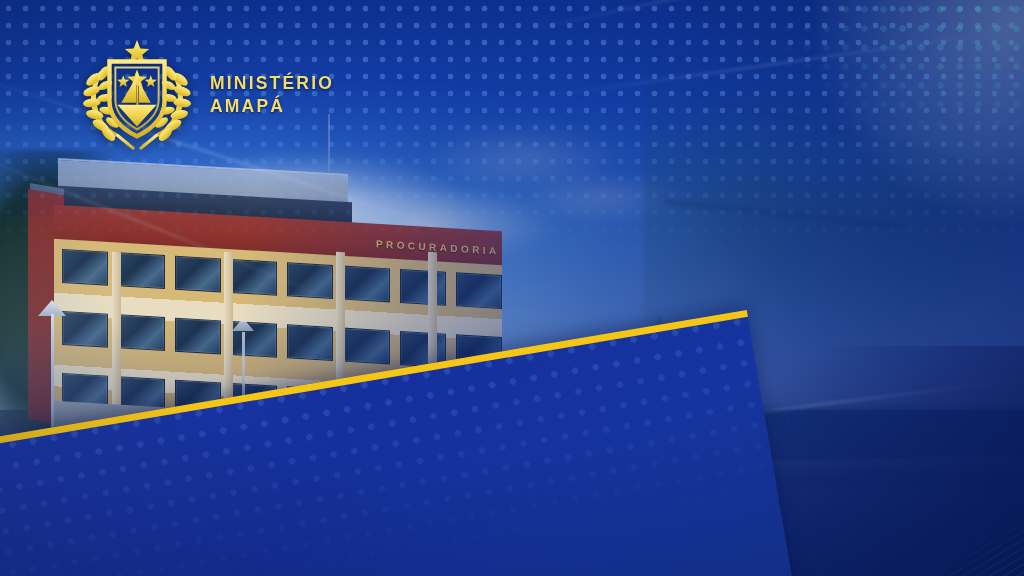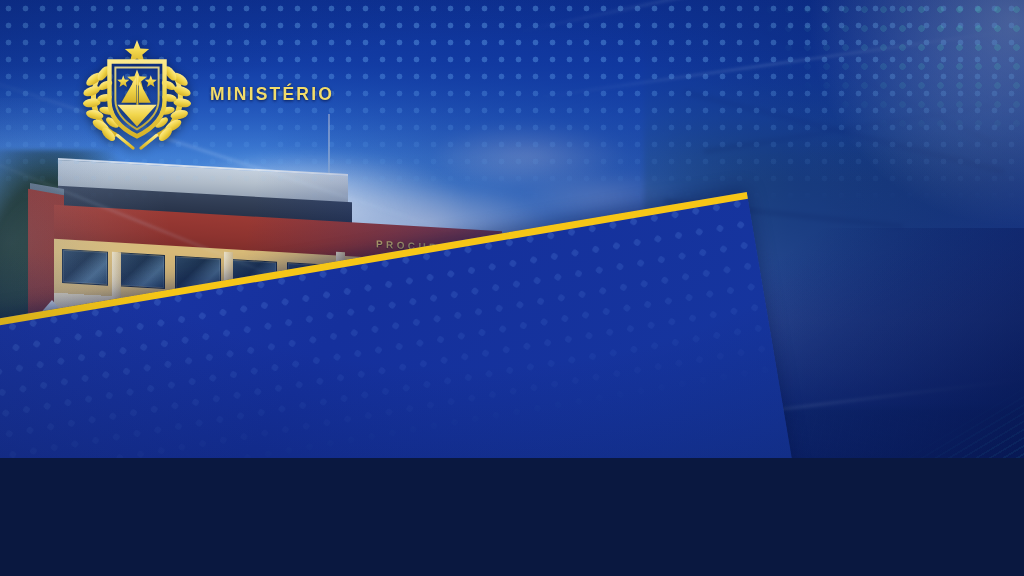--- a/index.html
+++ b/index.html
@@ -7,21 +7,21 @@
     padding: 0;
     background: #0a1840;
   }
   body {
     font-family: "Liberation Sans", sans-serif;
   }
 
   #banner {
     position: relative;
     width: 1024px;
-    height: 458px;
+    height: 576px;
     overflow: hidden;
     background: #123a8a;
   }
 
   
 
   .layer { position: absolute; inset: 0; }
 
   
   .sky {
@@ -686,17 +686,18 @@
 
       <path d="M59 42 L59 68 L44 68 Z" fill="url(#gold)"></path>
       <path d="M62 46 L62 68 L74 68 Z" fill="url(#gold)"></path>
       <rect x="59.4" y="40" width="2" height="30" fill="url(#gold)"></rect>
 
       <path d="M40 70 L80 70 L60 92 Z" fill="url(#gold)"></path>
     </svg>
 
     <div class="logo-text">
       <div>MINISTÉRIO</div>
+      <div>AMAPÁ</div>
     </div>
   </div>
 
 
 </div>
 
 </body></html>

